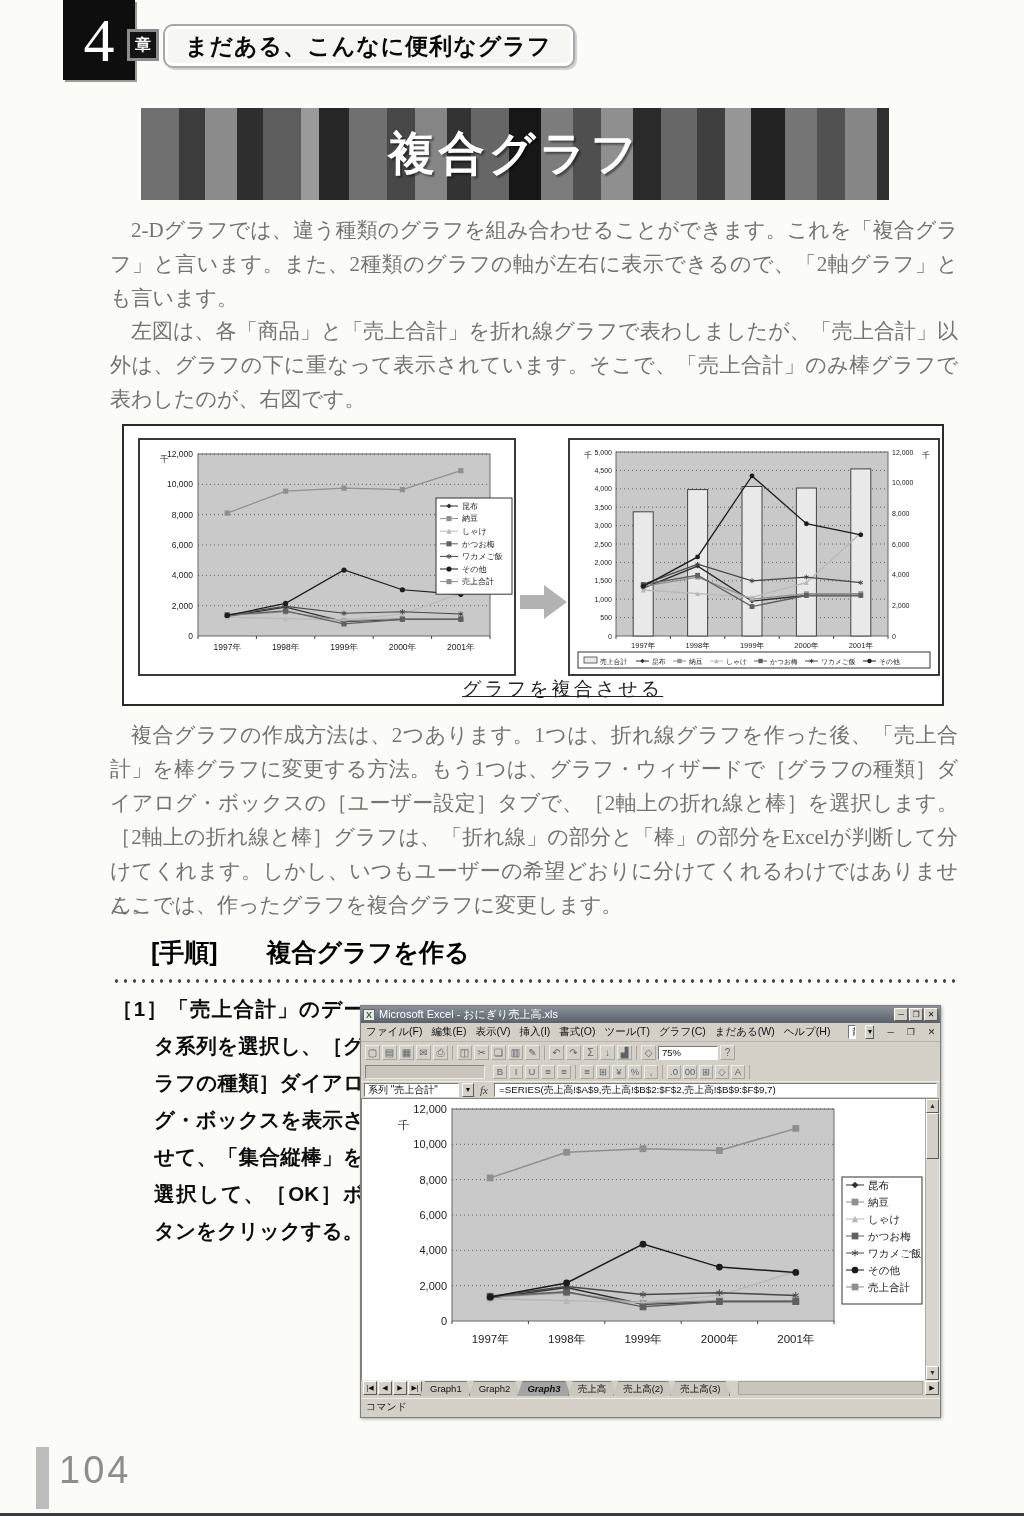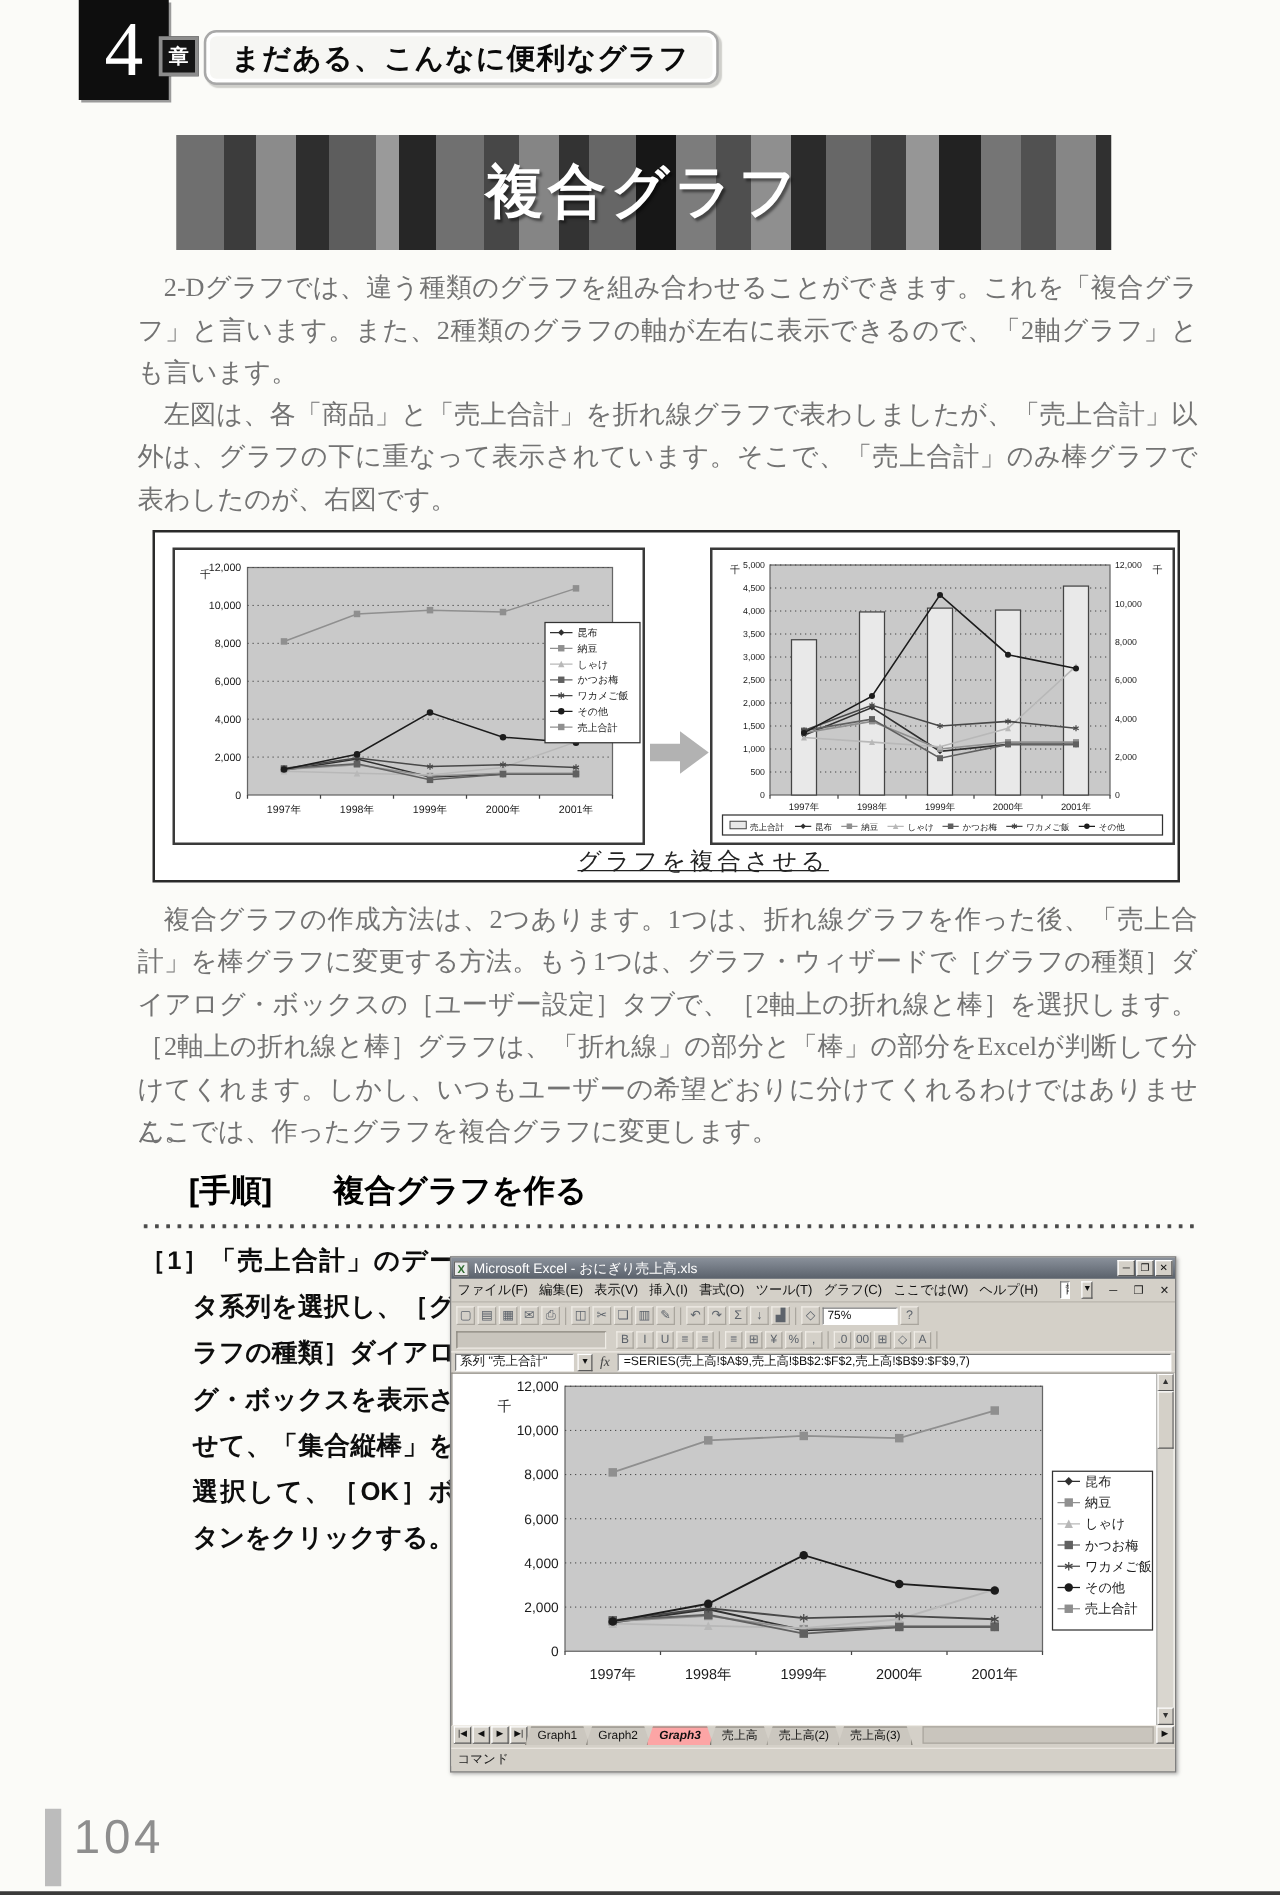--- a/index.html
+++ b/index.html
@@ -103,21 +103,21 @@
     font-size:7px; text-align:center; line-height:12px; color:#333; }
   .vs-thumb{ height:46px; background:#d4d0c8; border:1px solid; border-color:#fff #5a5a5a #5a5a5a #fff; }
   .vs-track{ flex:1; }
   .xl-tabbar{ height:17px; display:flex; align-items:flex-start; padding-left:2px; font-size:9.5px;
     background:#d4d0c8; position:relative; }
   .tab-nav{ width:14px; height:14px; background:#d4d0c8; border:1px solid;
     border-color:#fff #5a5a5a #5a5a5a #fff; font-size:7px; text-align:center; line-height:12px; margin-right:1px; }
   .sheet-tab{ height:15px; padding:0 9px; background:#cbc7bf; border:1px solid #7e7a72; border-bottom:none;
     line-height:14px; clip-path:polygon(5px 0, calc(100% - 5px) 0, 100% 100%, 0 100%);
     margin-left:-3px; white-space:nowrap; }
-  .sheet-tab.active{ background:#fca5a5; font-weight:bold; font-style:italic; }
+  .sheet-tab.active{ background:#a3a3a3; font-weight:bold; font-style:italic; }
   .htrack{ flex:1; height:14px; background:#c9c5bd; border:1px solid #a9a59d; margin:0 2px 0 8px; position:relative; }
   .xl-statusbar{ height:15px; background:#d4d0c8; border-top:1px solid #efece6; font-size:10px;
     padding:1px 5px; color:#222; }
   
   .pagenum-bar{ position:absolute; left:36px; top:1447px; width:13px; height:62px; background:#bcbcbc; }
   .pagenum{ position:absolute; left:59px; top:1449px; font-size:38px; color:#8e8e8e; letter-spacing:3px; }
   .bottom-rule{ position:absolute; left:0; bottom:0; width:100%; height:3px; background:#3a3a3a; }
   svg text{ font-family:"Liberation Sans", sans-serif; }
 </style>
 </head>
@@ -395,21 +395,21 @@
       <div class="winbtn">✕</div>
     </div>
     <div class="xl-menubar" id="menu-bar">
         <span class="xl-menu">ファイル(F)</span>
         <span class="xl-menu">編集(E)</span>
         <span class="xl-menu">表示(V)</span>
         <span class="xl-menu">挿入(I)</span>
         <span class="xl-menu">書式(O)</span>
         <span class="xl-menu">ツール(T)</span>
         <span class="xl-menu">グラフ(C)</span>
-        <span class="xl-menu">ここでは(W)</span>
+        <span class="xl-menu">まだある(W)</span>
         <span class="xl-menu">ヘルプ(H)</span>
 
       <div style="flex:1"></div>
       <div class="xl-combo">散布図</div>
       <div class="combo-arrow">▼</div>
       <span class="childbtn">─</span>
       <span class="childbtn">❐</span>
       <span class="childbtn">✕</span>
     </div>
     <div class="xl-toolbar tb1" id="toolbar-standard">

